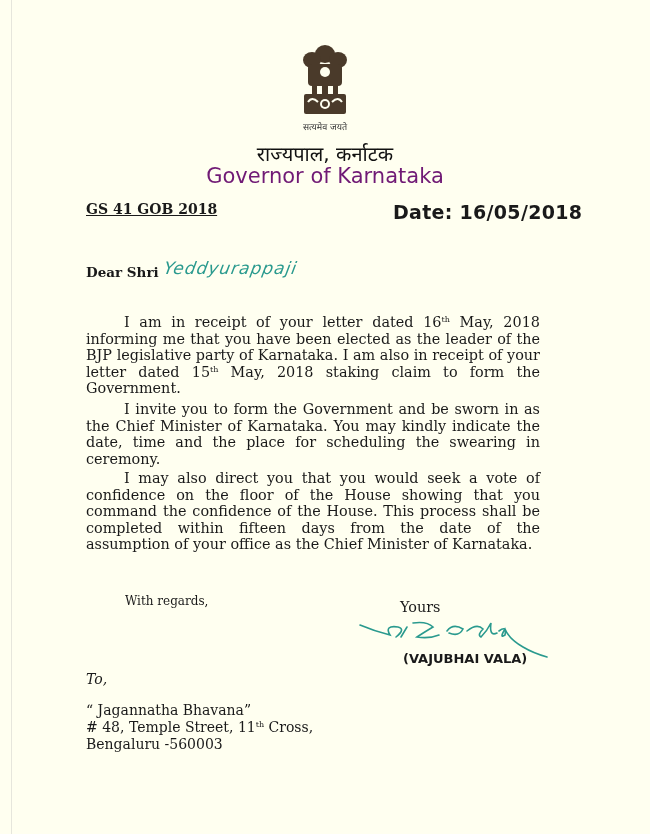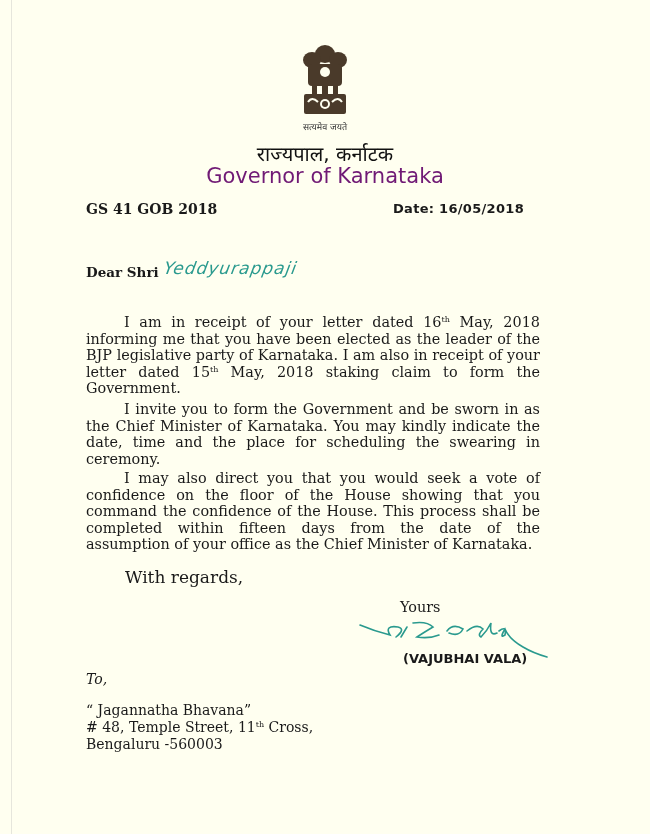--- a/index.html
+++ b/index.html
@@ -25,25 +25,25 @@
     .hindi-title {
       position: absolute; left: 0; width: 650px; top: 140px; text-align: center;
       font-family: "DejaVu Sans", sans-serif; font-size: 20px; color: #111;
     }
     .eng-title {
       position: absolute; left: 0; width: 650px; top: 164px; text-align: center;
       font-family: "DejaVu Sans", sans-serif; font-size: 21px; color: #701a75;
     }
     .ref {
       position: absolute; left: 86px; top: 201px;
-      font-family: "DejaVu Serif", serif; font-weight: bold; font-size: 14px;
+      font-family: "DejaVu Serif", serif; font-weight: bold; font-size: 14px; text-decoration: underline;
     }
     .date {
       position: absolute; left: 393px; top: 201px;
-      font-family: "DejaVu Sans", sans-serif; font-weight: bold; font-size: 13px;
+      font-family: "DejaVu Sans", sans-serif; font-weight: bold; font-size: 19px;
       letter-spacing: 0.3px;
     }
     .salutation {
       position: absolute; left: 86px; top: 264px;
       font-weight: bold; font-size: 13.5px;
     }
     .handname {
       position: absolute; left: 164px; top: 258px;
       font-family: "DejaVu Sans", sans-serif; font-style: italic;
       font-size: 17px; color: #2a9a8e; letter-spacing: 1px;
@@ -52,21 +52,21 @@
     .para {
       position: absolute; left: 86px; width: 454px;
       font-size: 14.4px; line-height: 16.5px;
       text-align: justify; text-indent: 38px;
     }
     .para sup { font-size: 8px; vertical-align: 5px; line-height: 0; }
     .p1 { top: 314px; }
     .p2 { top: 401px; }
     .p3 { top: 470px; }
     .regards {
-      position: absolute; left: 125px; top: 567px; font-size: 17px;
+      position: absolute; left: 125px; top: 594px; font-size: 12px;
     }
     .yours {
       position: absolute; left: 400px; top: 599px; font-size: 14.4px;
     }
     .signature {
       position: absolute; left: 355px; top: 615px; width: 210px; height: 50px;
     }
     .signer {
       position: absolute; left: 403px; top: 651px;
       font-family: "DejaVu Sans", sans-serif; font-weight: bold; font-size: 13px;

